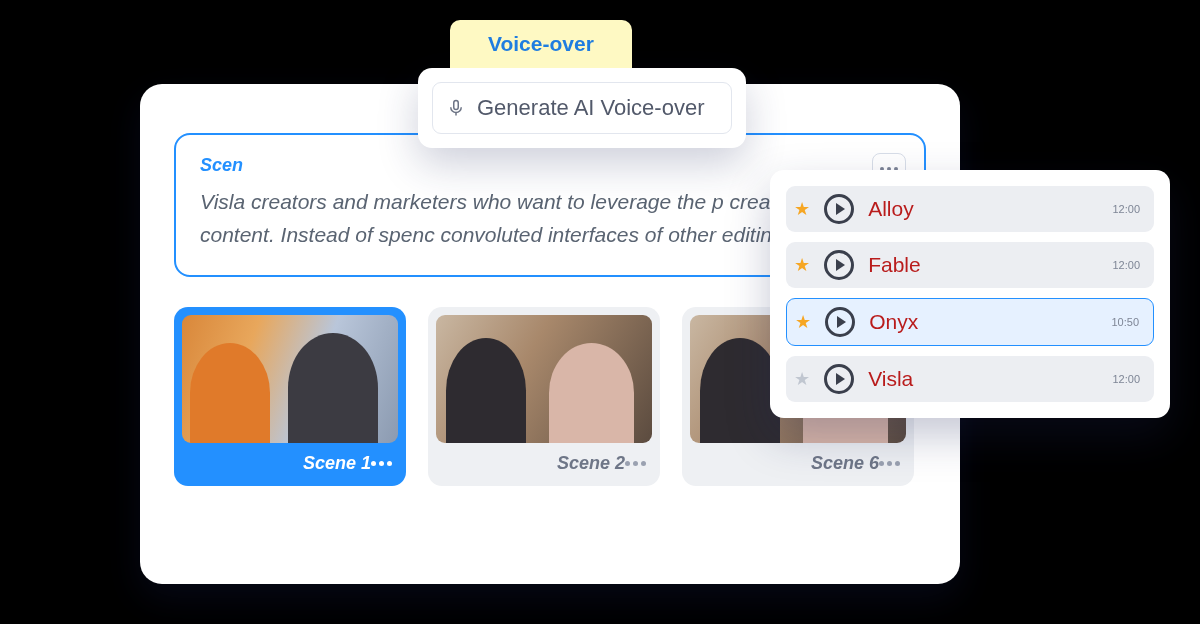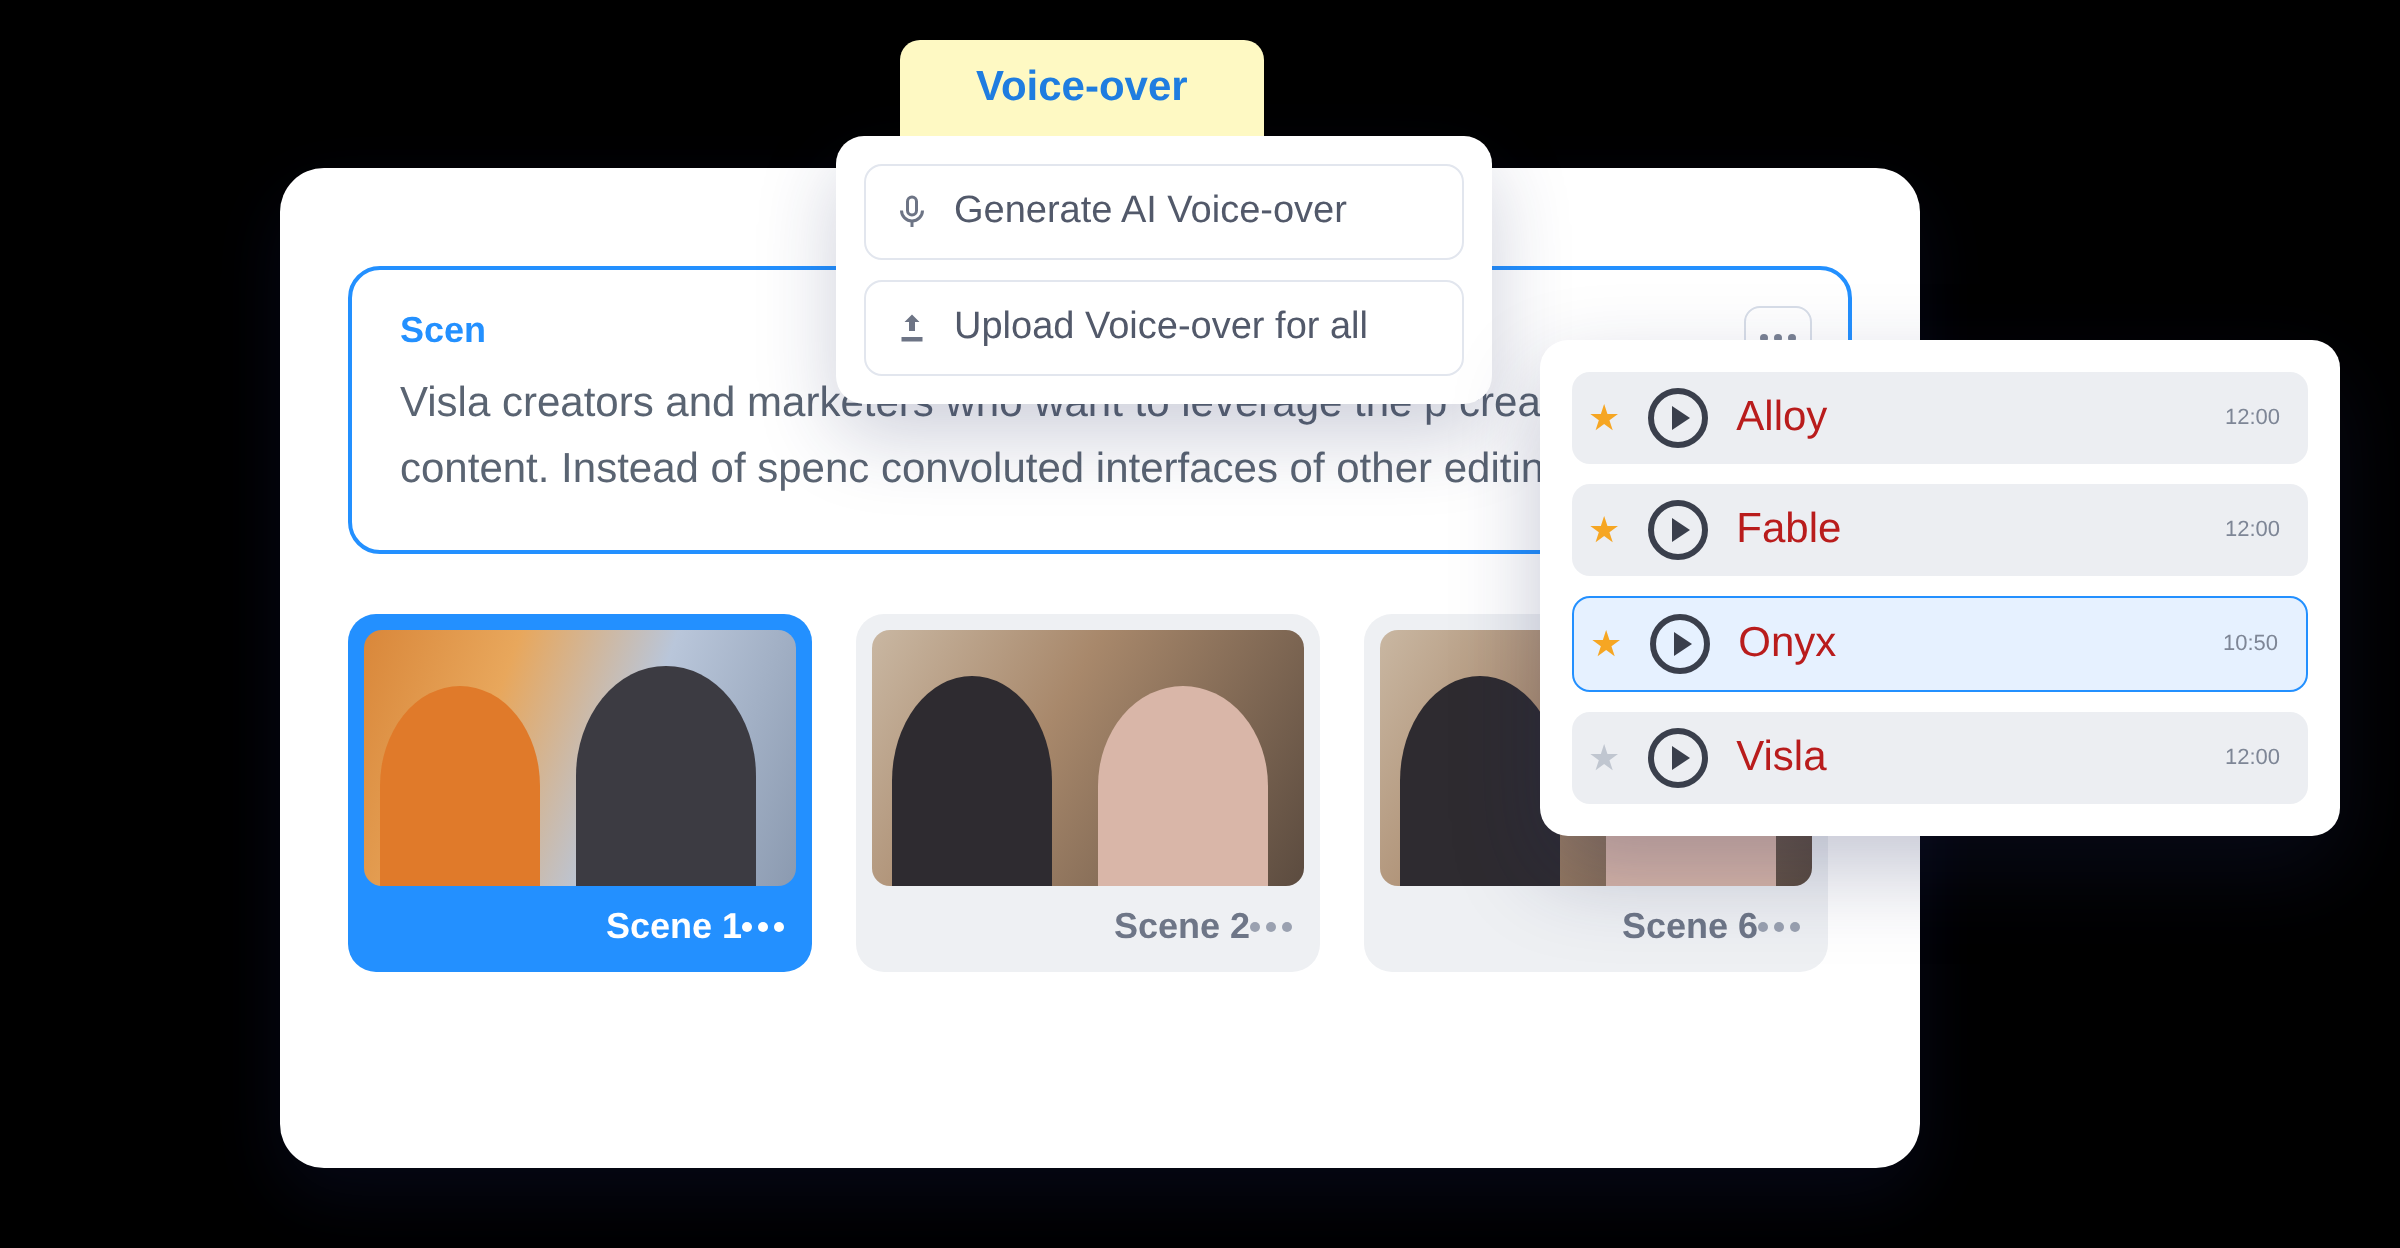--- a/index.html
+++ b/index.html
@@ -21,20 +21,21 @@
 .editor-card {
   position: absolute;
   left: 0;
   top: 24px;
   width: 820px;
   height: 500px;
   background: #fff;
   border-radius: 22px;
   box-shadow: 0 14px 36px rgba(20,30,80,0.28);
   padding: 49px 34px 28px 34px;
+  font-style: italic;
 }
 .scene-text-box {
   border: 2px solid #2390ff;
   border-radius: 16px;
   padding: 20px 24px 24px 24px;
   position: relative;
 }
 .scene-text-title {
   color: #2390ff;
   font-weight: 600;
@@ -150,21 +151,21 @@
   flex-direction: column;
   gap: 10px;
 }
 .vo-option {
   display: flex;
   align-items: center;
   gap: 12px;
   border: 1px solid #e2e6ee;
   border-radius: 9px;
   padding: 12px 14px;
-  font-size: 19px;
+  font-size: 22px;
   color: #52596a;
   cursor: pointer;
   background: #fff;
 }
 .vo-option svg { flex-shrink: 0; }
 
 
 .voice-list {
   position: absolute;
   left: 630px;
@@ -291,27 +292,20 @@
   <div class="vo-tab">Voice-over</div>
   <div class="vo-panel">
     <div class="vo-option">
       <svg width="18" height="18" viewBox="0 0 24 24" fill="none" stroke="#6d7485" stroke-width="2">
           <rect x="9" y="2" width="6" height="12" rx="3"></rect>
           <path d="M5 11a7 7 0 0 0 14 0"></path>
           <line x1="12" y1="18" x2="12" y2="22"></line>
         </svg>
       <span>Generate AI Voice-over</span>
     </div>
-    <div class="vo-option">
-      <svg width="18" height="18" viewBox="0 0 24 24" fill="#6d7485">
-          <path d="M12 3l5 5h-3v6h-4V8H7l5-5z"></path>
-          <rect x="5" y="18" width="14" height="3"></rect>
-        </svg>
-      <span>Upload Voice-over for all</span>
-    </div>
   </div>
 
   <div class="voice-list">
     <div class="voice-row default">
       <span class="star filled">★</span>
       <span class="play-btn"></span>
       <span class="voice-name">Alloy</span>
       <span class="voice-time">12:00</span>
     </div>
     <div class="voice-row default">

